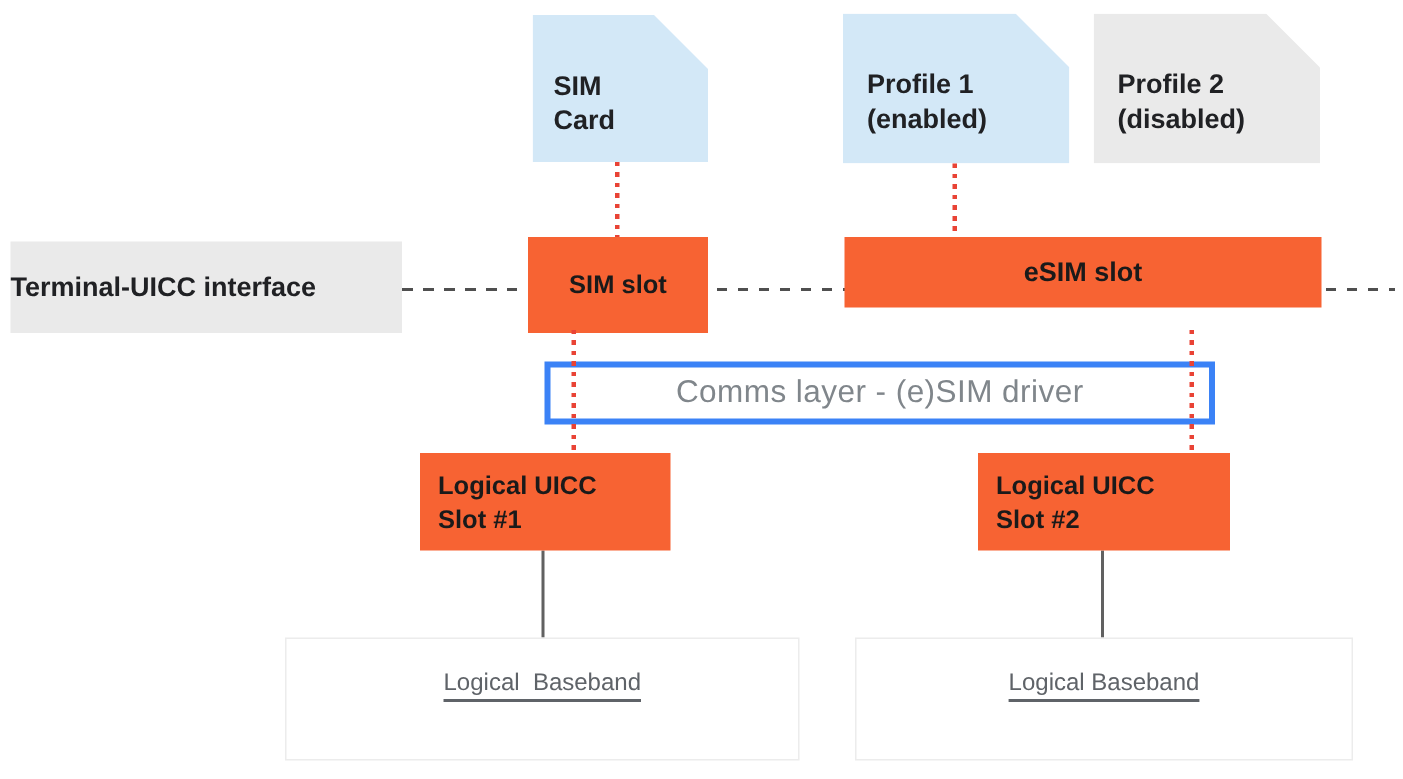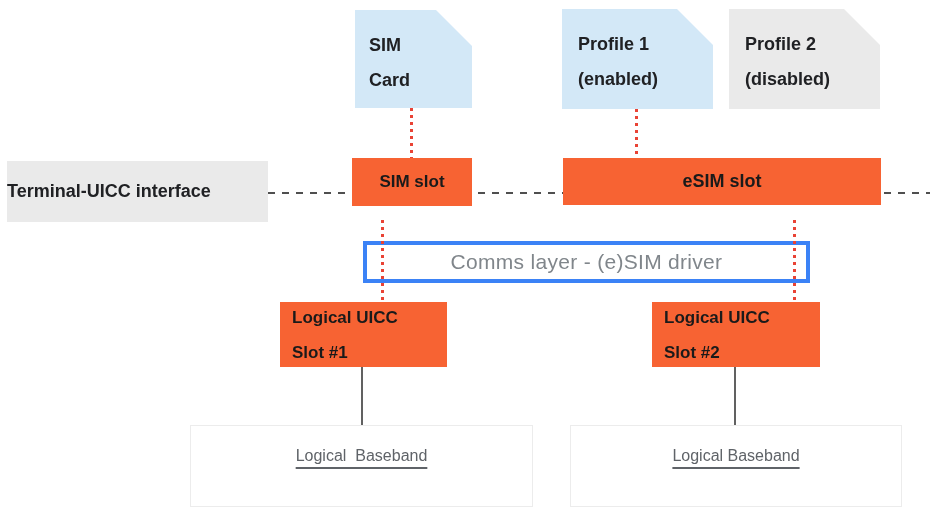--- a/index.html
+++ b/index.html
@@ -1,21 +1,21 @@
 <!DOCTYPE html>
 <html><head>
 <meta charset="utf-8">
 <style>
   html,body { margin:0; padding:0; background:#ffffff; }
   #stage {
     position:relative; width:935px; height:519px; background:#ffffff;
     font-family:"Liberation Sans", sans-serif; overflow:hidden;
     color:#202124;
   }
-  .abs { position:absolute;gap:12px; }
+  .abs { position:absolute; }
 
   
   .dashed-h {
     left:268px; top:192px; width:662px; height:2px; z-index:0;
     background:repeating-linear-gradient(to right,#4f4f4f 0 7px,transparent 7px 14px);
   }
 
   
   .card {
     z-index:1; display:flex; flex-direction:column; justify-content:flex-end;
@@ -30,21 +30,21 @@
   
   #terminal-box {
     left:7px; top:161px; width:261px; height:61px; background:#EAEAEA; z-index:1;
     display:flex; align-items:center; 
     font-weight:bold; font-size:18px;
   }
   .slot {
     background:#F76333; z-index:1; display:flex; align-items:center; justify-content:center;
     font-weight:bold; color:#1a1a1a;
   }
-  #sim-slot  { left:352px; top:158px; width:120px; height:48px; font-size:17px; }
+  #sim-slot  { left:352px; top:158px; width:120px; height:64px; font-size:17px; }
   #esim-slot { left:563px; top:158px; width:318px; height:47px; font-size:18px; }
 
   
   #comms-box {
     left:363px; top:241px; width:447px; height:42px; z-index:2;
     background:#ffffff; border:4px solid #3b82f6; box-sizing:border-box;
     display:flex; align-items:center; justify-content:center;
     font-size:21px; color:#80868B; letter-spacing:0.3px;
   }
 

